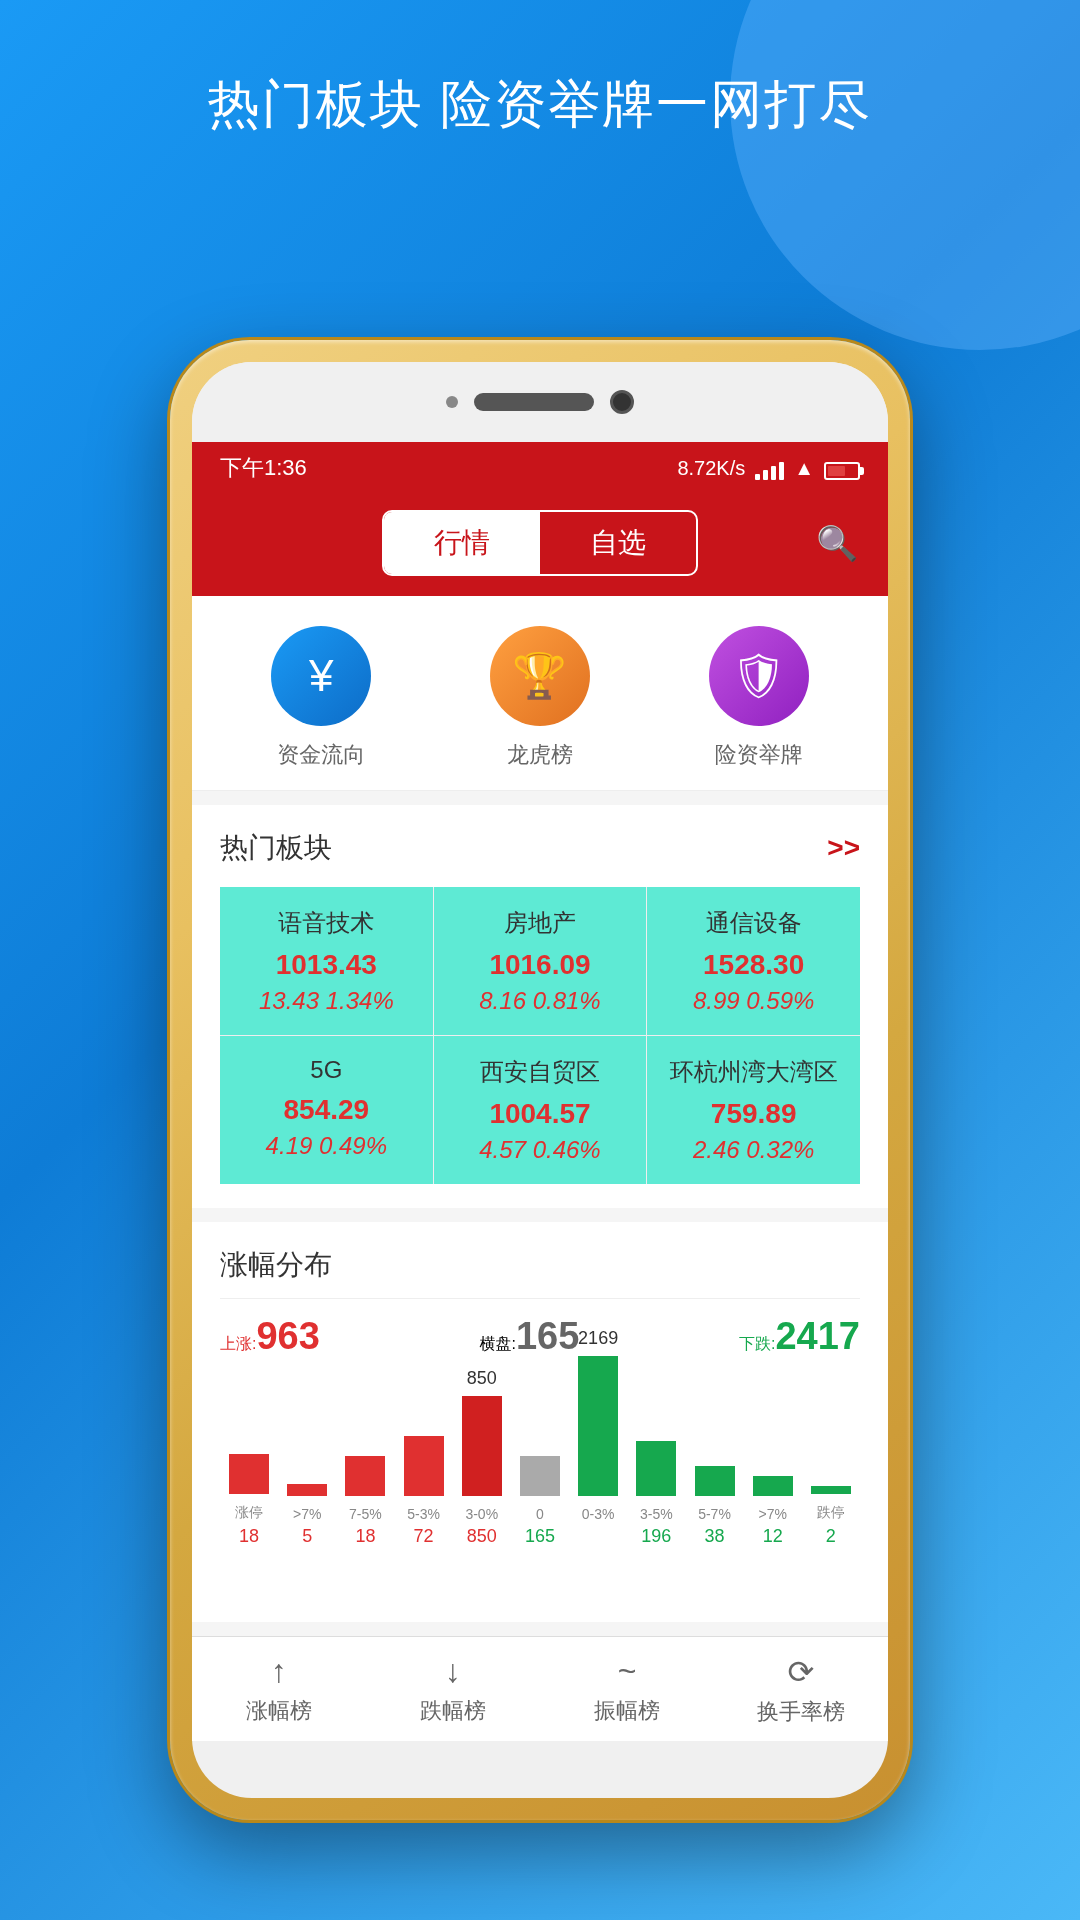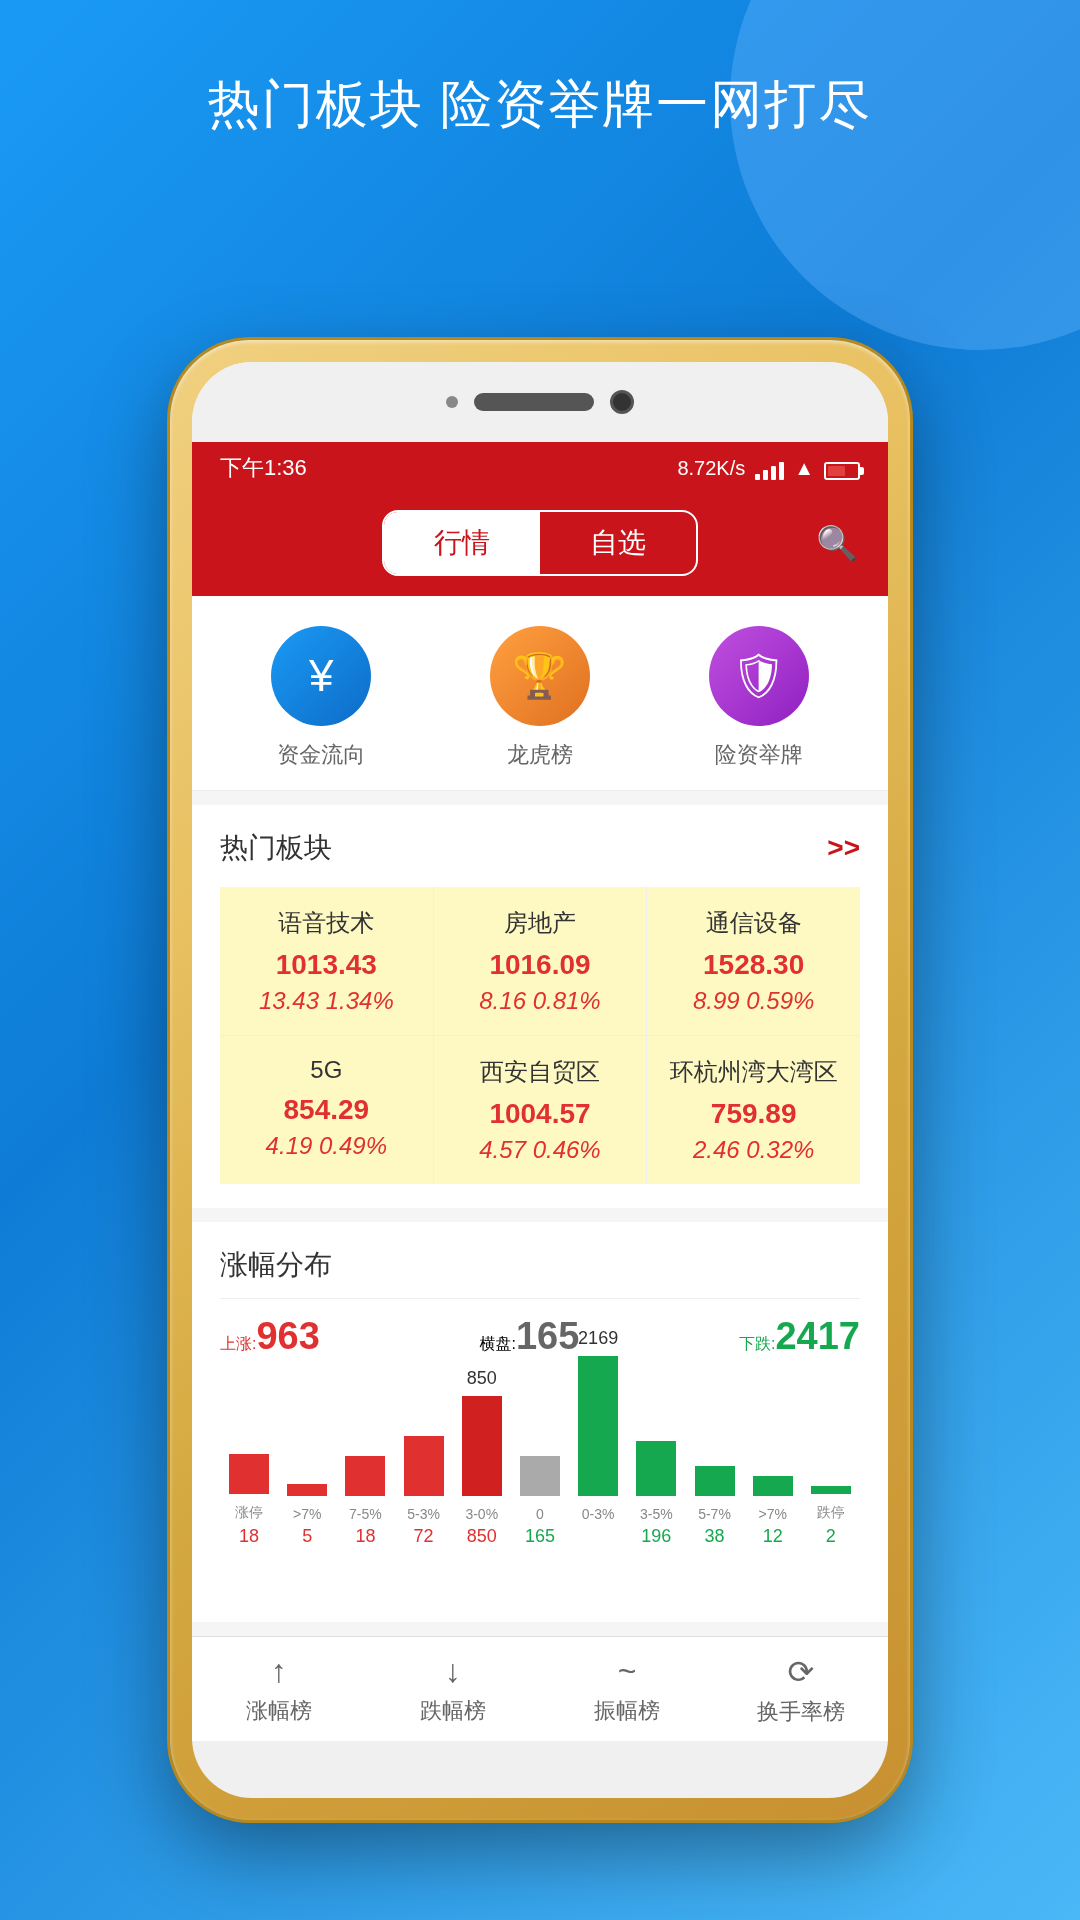--- a/index.html
+++ b/index.html
@@ -180,21 +180,21 @@
     .app-header {
       background: #c8141a;
       padding: 16px 24px 20px;
       display: flex;
       align-items: center;
       justify-content: space-between;
     }
     .tab-group {
       display: flex;
       border: 2px solid white;
-      border-radius: 16px;
+      border-radius: 10px;
       overflow: hidden;
     }
     .tab-btn {
       padding: 12px 50px;
       font-size: 28px;
       font-weight: 500;
       cursor: pointer;
       border: none;
     }
     .tab-btn.active {
@@ -285,21 +285,21 @@
     }
 
     
     .sector-grid {
       display: grid;
       grid-template-columns: 1fr 1fr 1fr;
       gap: 1px;
       background: #eee;
     }
     .sector-cell {
-      background: #fef9c3;
+      background: #5eead4;
       padding: 20px 16px;
       text-align: center;
     }
     .sector-name {
       font-size: 24px;
       color: #333;
       margin-bottom: 10px;
     }
     .sector-price {
       font-size: 28px;

